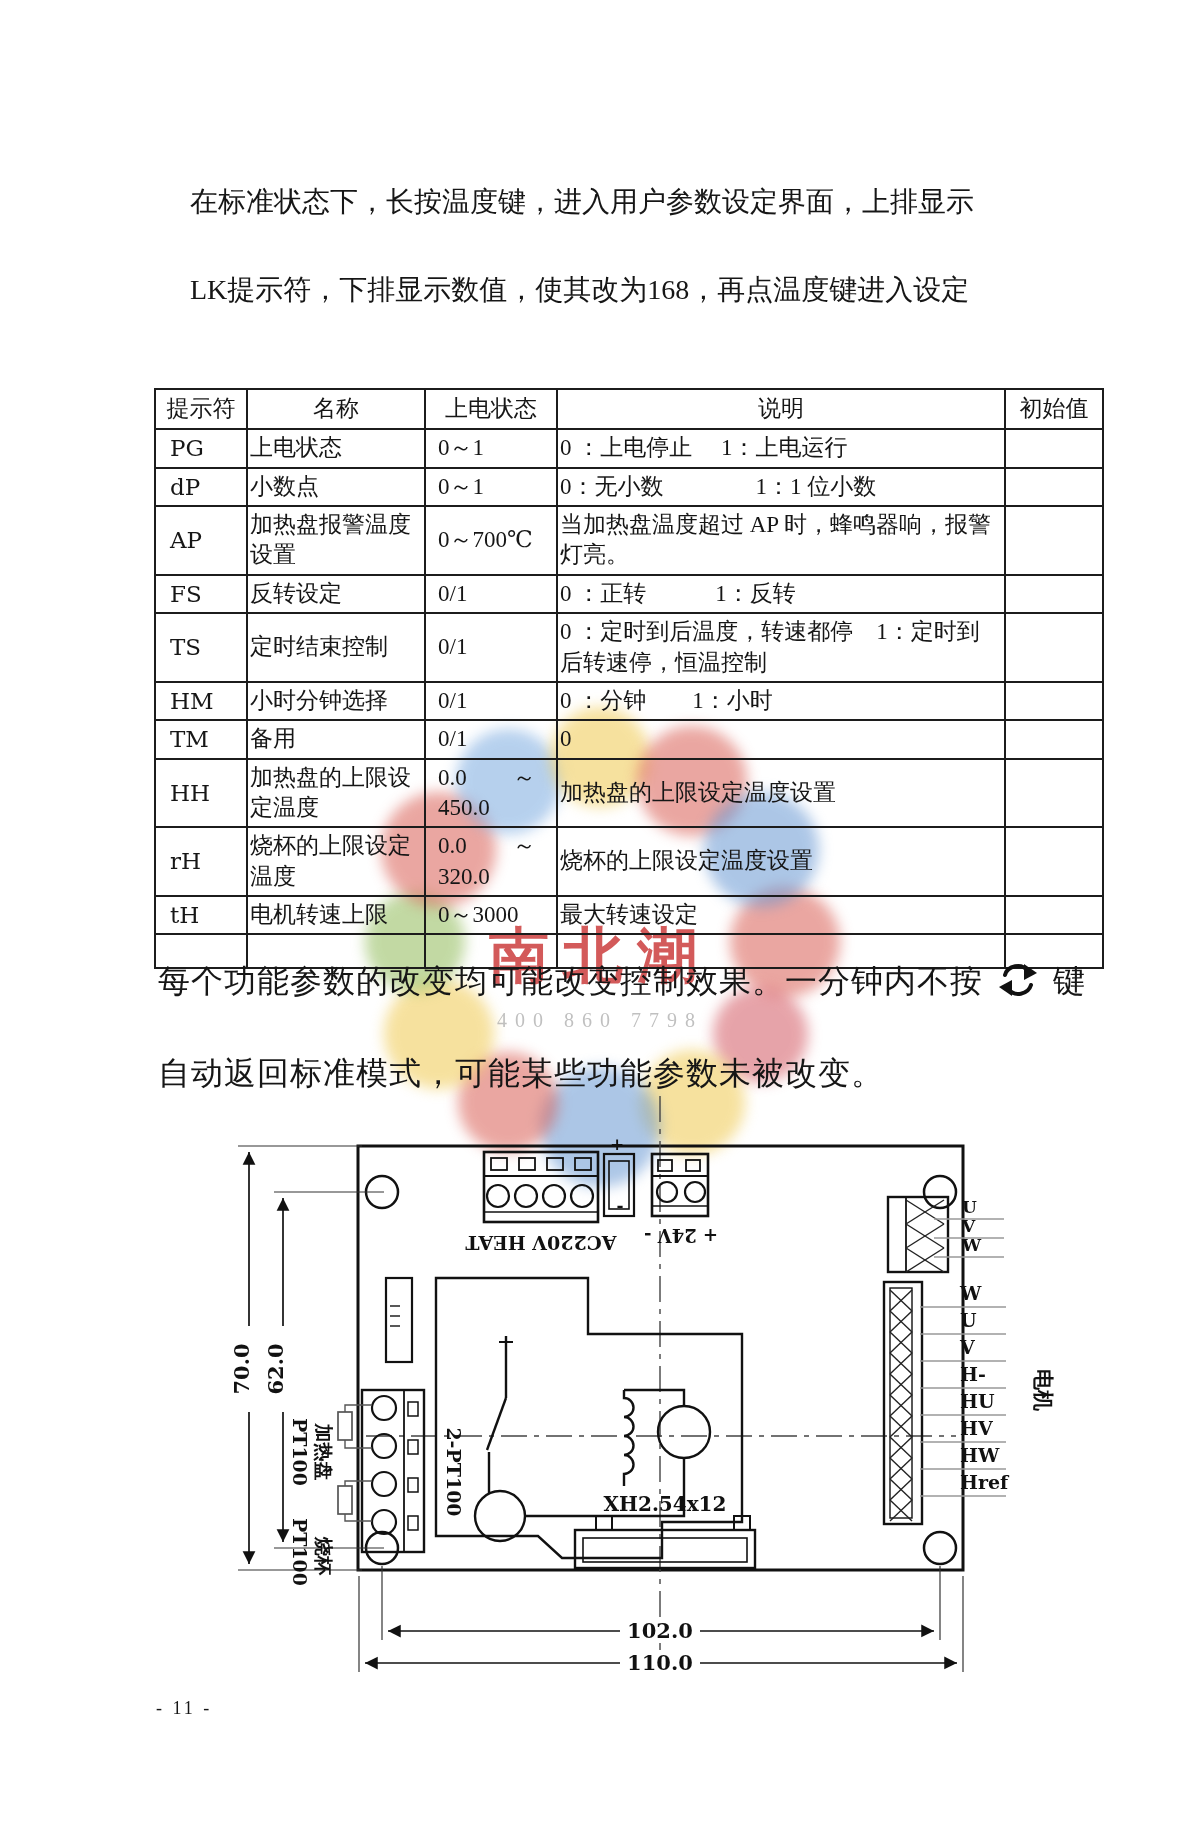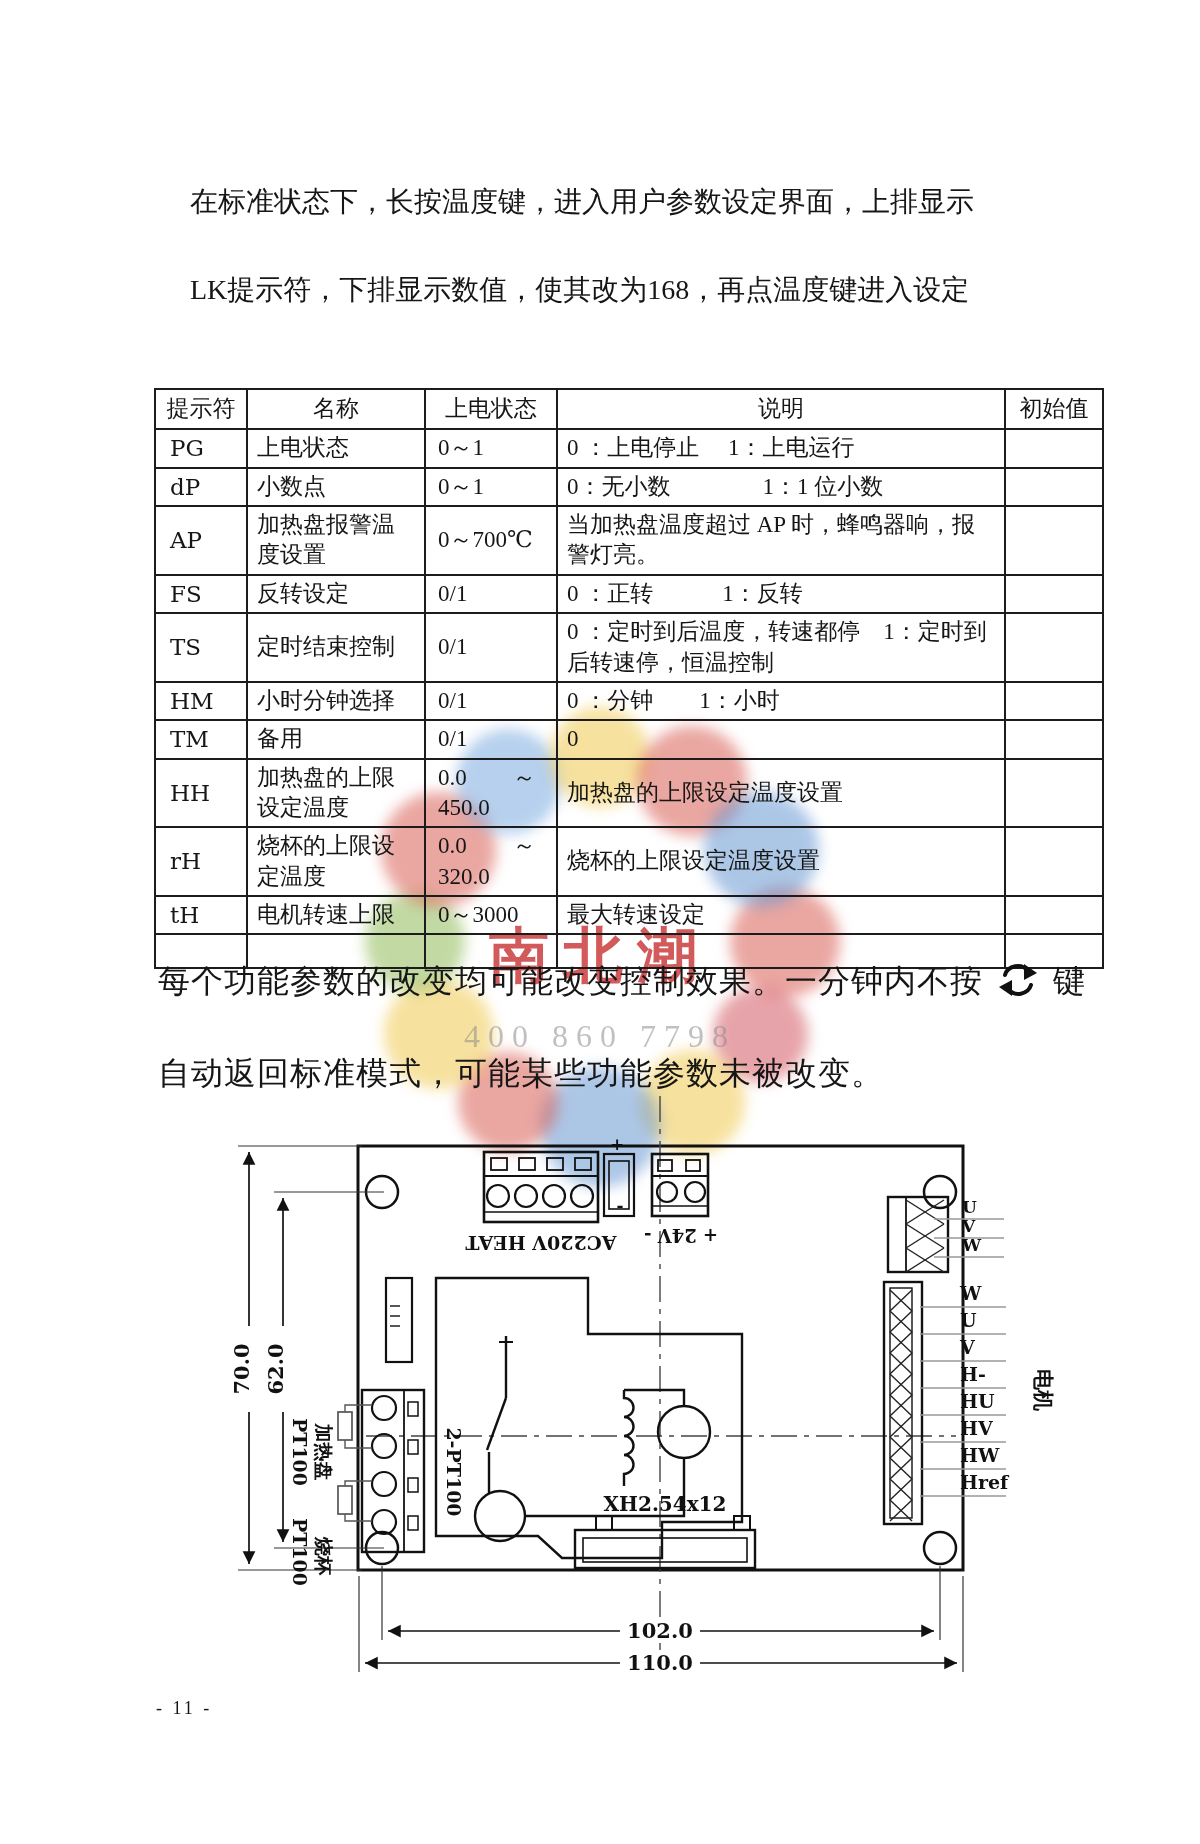--- a/index.html
+++ b/index.html
@@ -4,34 +4,34 @@
 <style>
   html,body{margin:0;padding:0;background:#888;}
   .page{position:relative;width:1200px;height:1844px;background:#ffffff;margin:0 auto;
         font-family:"Liberation Serif","DejaVu Serif",serif;color:#161616;overflow:hidden;}
   
   .wm{position:absolute;left:368px;top:710px;width:464px;height:464px;z-index:0;}
   .wb{position:absolute;border-radius:50%;filter:blur(7px);opacity:.5;}
   .wm-brand,.wm-domain,.wm-phone{position:absolute;left:0;right:0;text-align:center;}
   .wm-brand{top:206px;font-size:60px;font-weight:700;color:rgba(199,43,44,.78);letter-spacing:14px;}
   .wm-domain{top:268px;font-size:30px;font-weight:700;color:rgba(110,110,110,.72);letter-spacing:3px;}
-  .wm-phone{top:308px;font-size:32px;color:rgba(140,140,140,.55);letter-spacing:8px;}
+  .wm-phone{top:299px;font-size:20px;color:rgba(140,140,140,.55);letter-spacing:8px;}
   
   .para{position:absolute;left:160px;top:158px;z-index:1;font-size:28px;line-height:88px;white-space:nowrap;margin-left:30px;}
   .note{position:absolute;left:158px;z-index:1;font-size:32px;white-space:nowrap;letter-spacing:1px;}
   .note-l1{top:960px;}
   .note-l2{top:1052px;}
   .cyc{vertical-align:-8px;margin:0 12px;}
   .pageno{position:absolute;left:156px;top:1698px;z-index:1;font-size:18px;letter-spacing:3px;
           font-family:Liberation Serif, serif;}
   
   table.param{position:absolute;left:154px;top:388px;width:948px;z-index:1;border-collapse:collapse;
               table-layout:fixed;background:transparent;}
   .param th,.param td{border:2px solid #1c1c1c;font-size:23px;line-height:1.32;font-weight:400;
-              vertical-align:middle;padding:3px 9px;}
+              vertical-align:middle;padding:3px 2px;}
   .param th{text-align:center;padding:4px 2px;}
   .param td.c-code{padding-left:14px;font-family:"DejaVu Serif",serif;}
   .param td.c-range{white-space:pre-line;padding-left:12px;}
   .param tr.empty td{height:26px;}
   
   svg.diag{position:absolute;left:140px;top:1088px;width:960px;height:600px;z-index:1;}
   svg.diag text{font-family:"DejaVu Serif",serif;font-weight:700;fill:#111;}
 </style>
 </head>
 <body>

